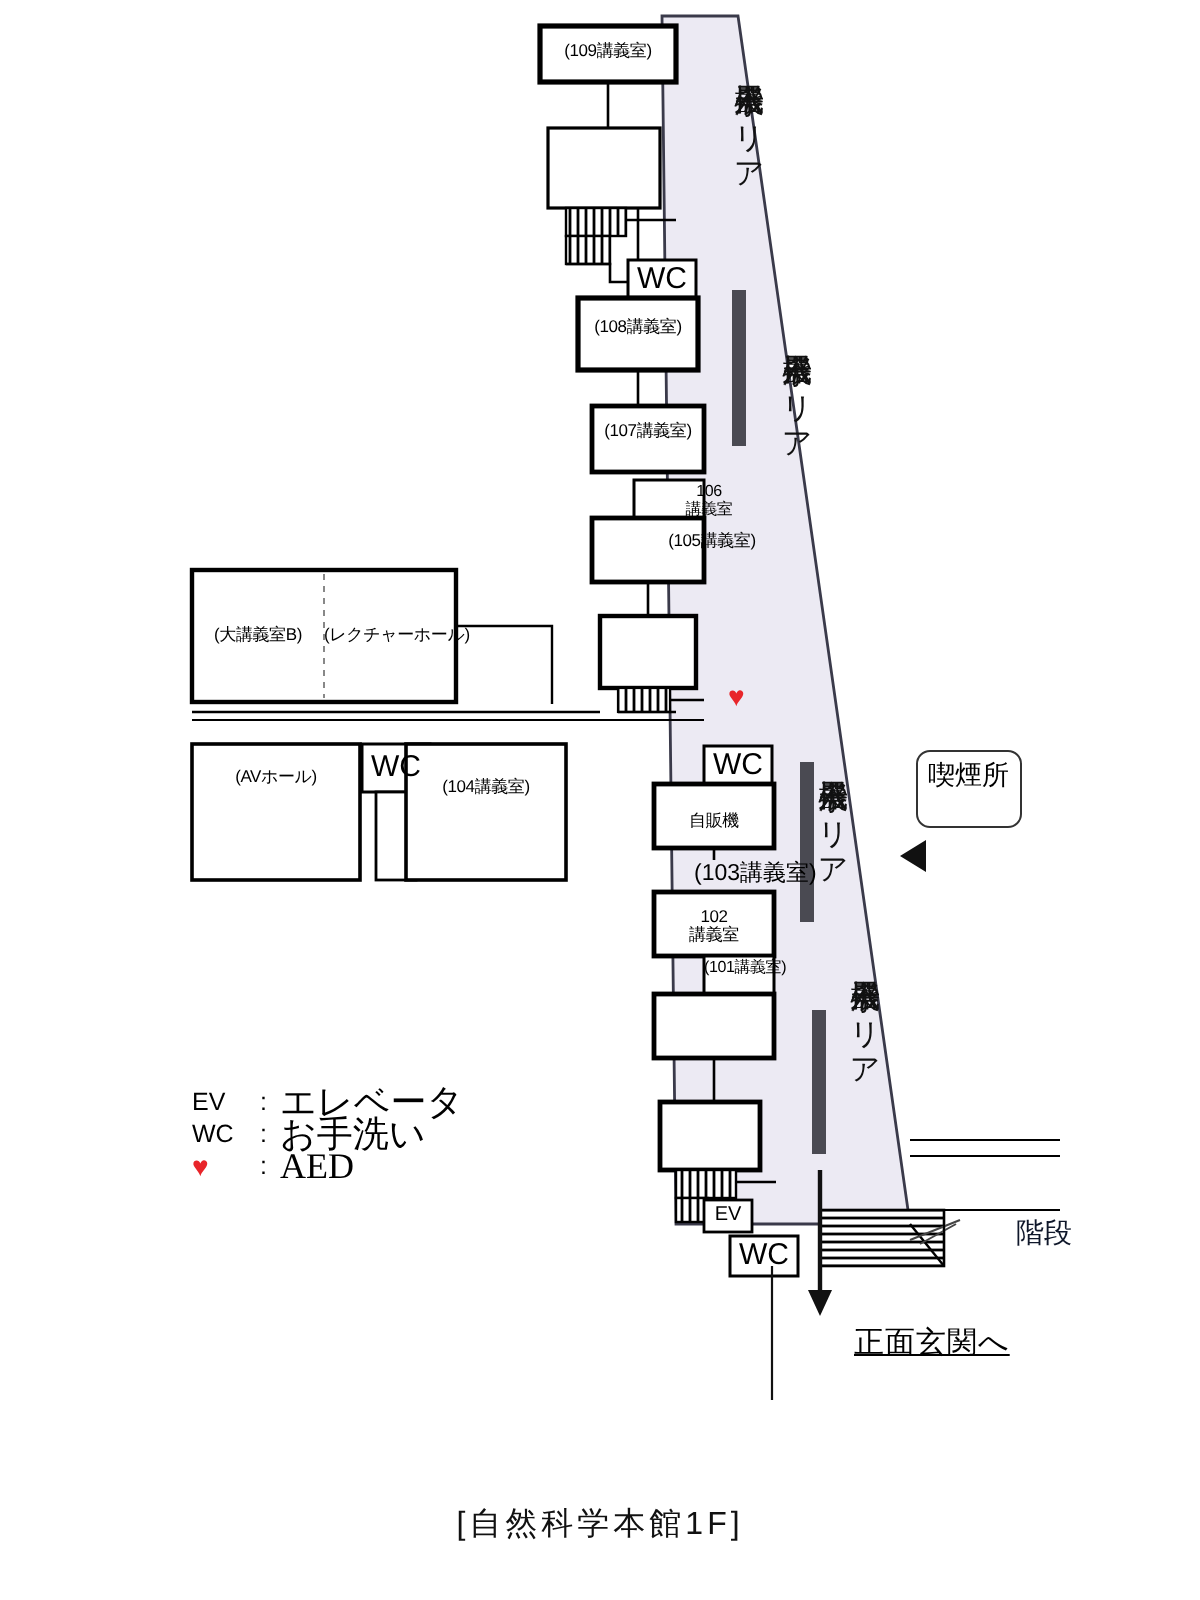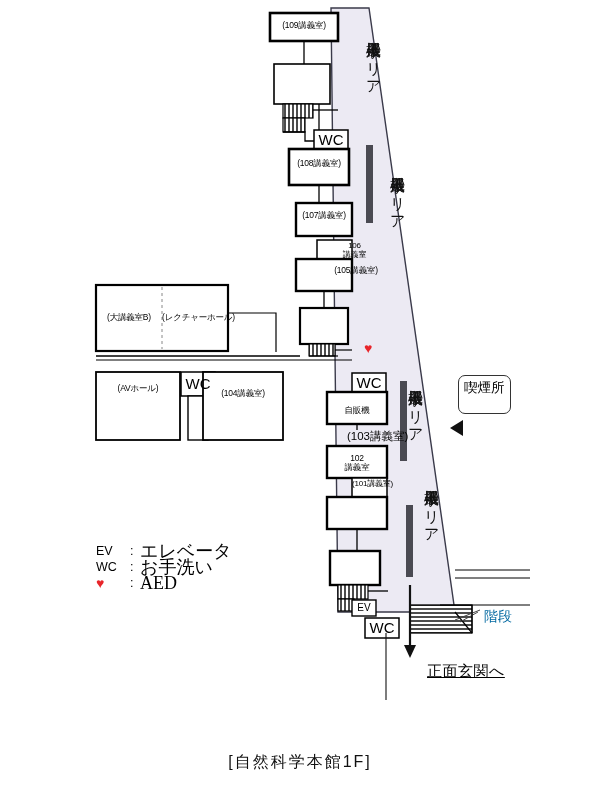--- a/index.html
+++ b/index.html
@@ -70,21 +70,21 @@
   }
   .smoke-box {
     border: 1.4px solid #333;
     border-radius: 7px;
     background: #fff;
     font-size: 13.5px;
     text-align: center;
     padding: 3px 5px 16px 5px;
     color: #000;
   }
-  .stairs-label { font-size: 14px; color: #0369a1; }
+  .stairs-label { font-size: 14px; color: #0f172a; margin-left: 24px; }
   .entrance-label { font-size: 15px; color: #000; letter-spacing: 0.5px; }
 
   .legend { position: absolute; }
   .legend-row {
     display: flex;
     align-items: center;
     height: 16px;
     font-size: 12.5px;
     color: #000;
   }

